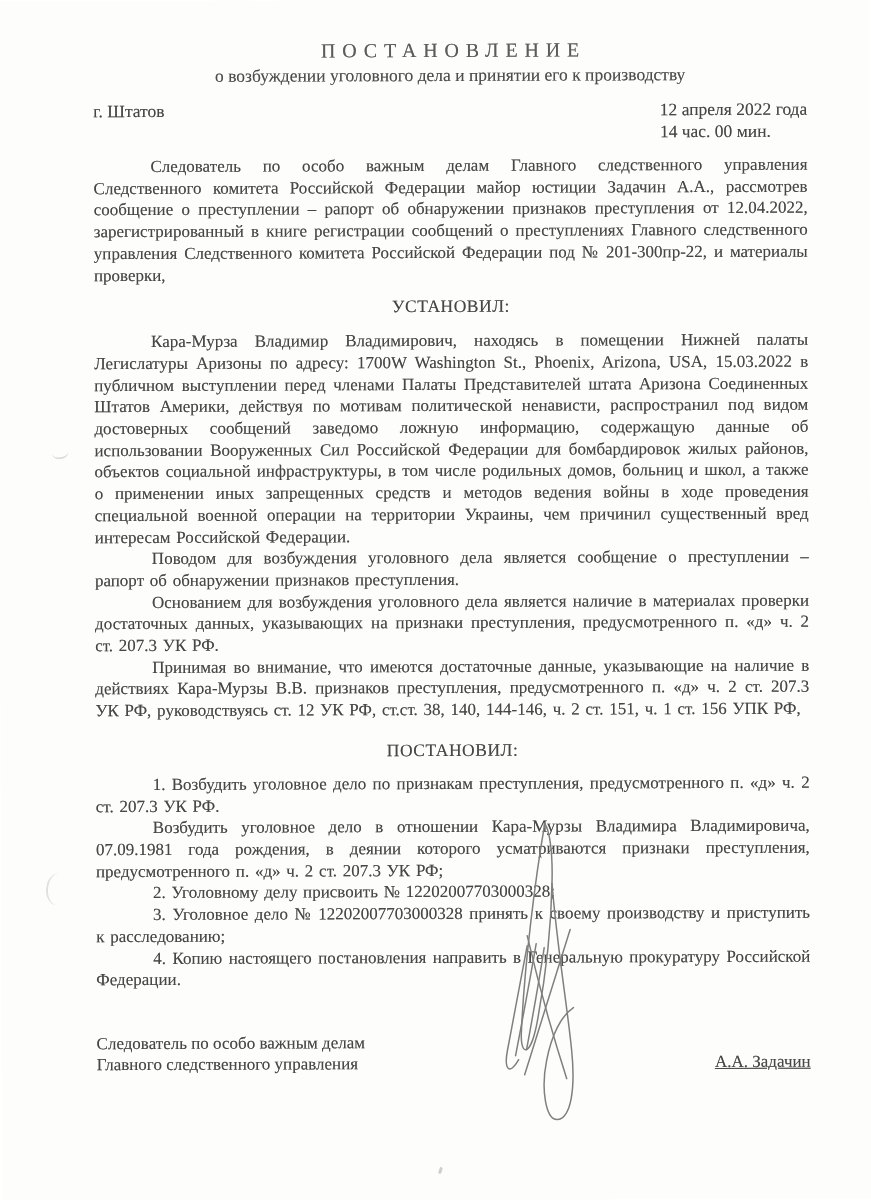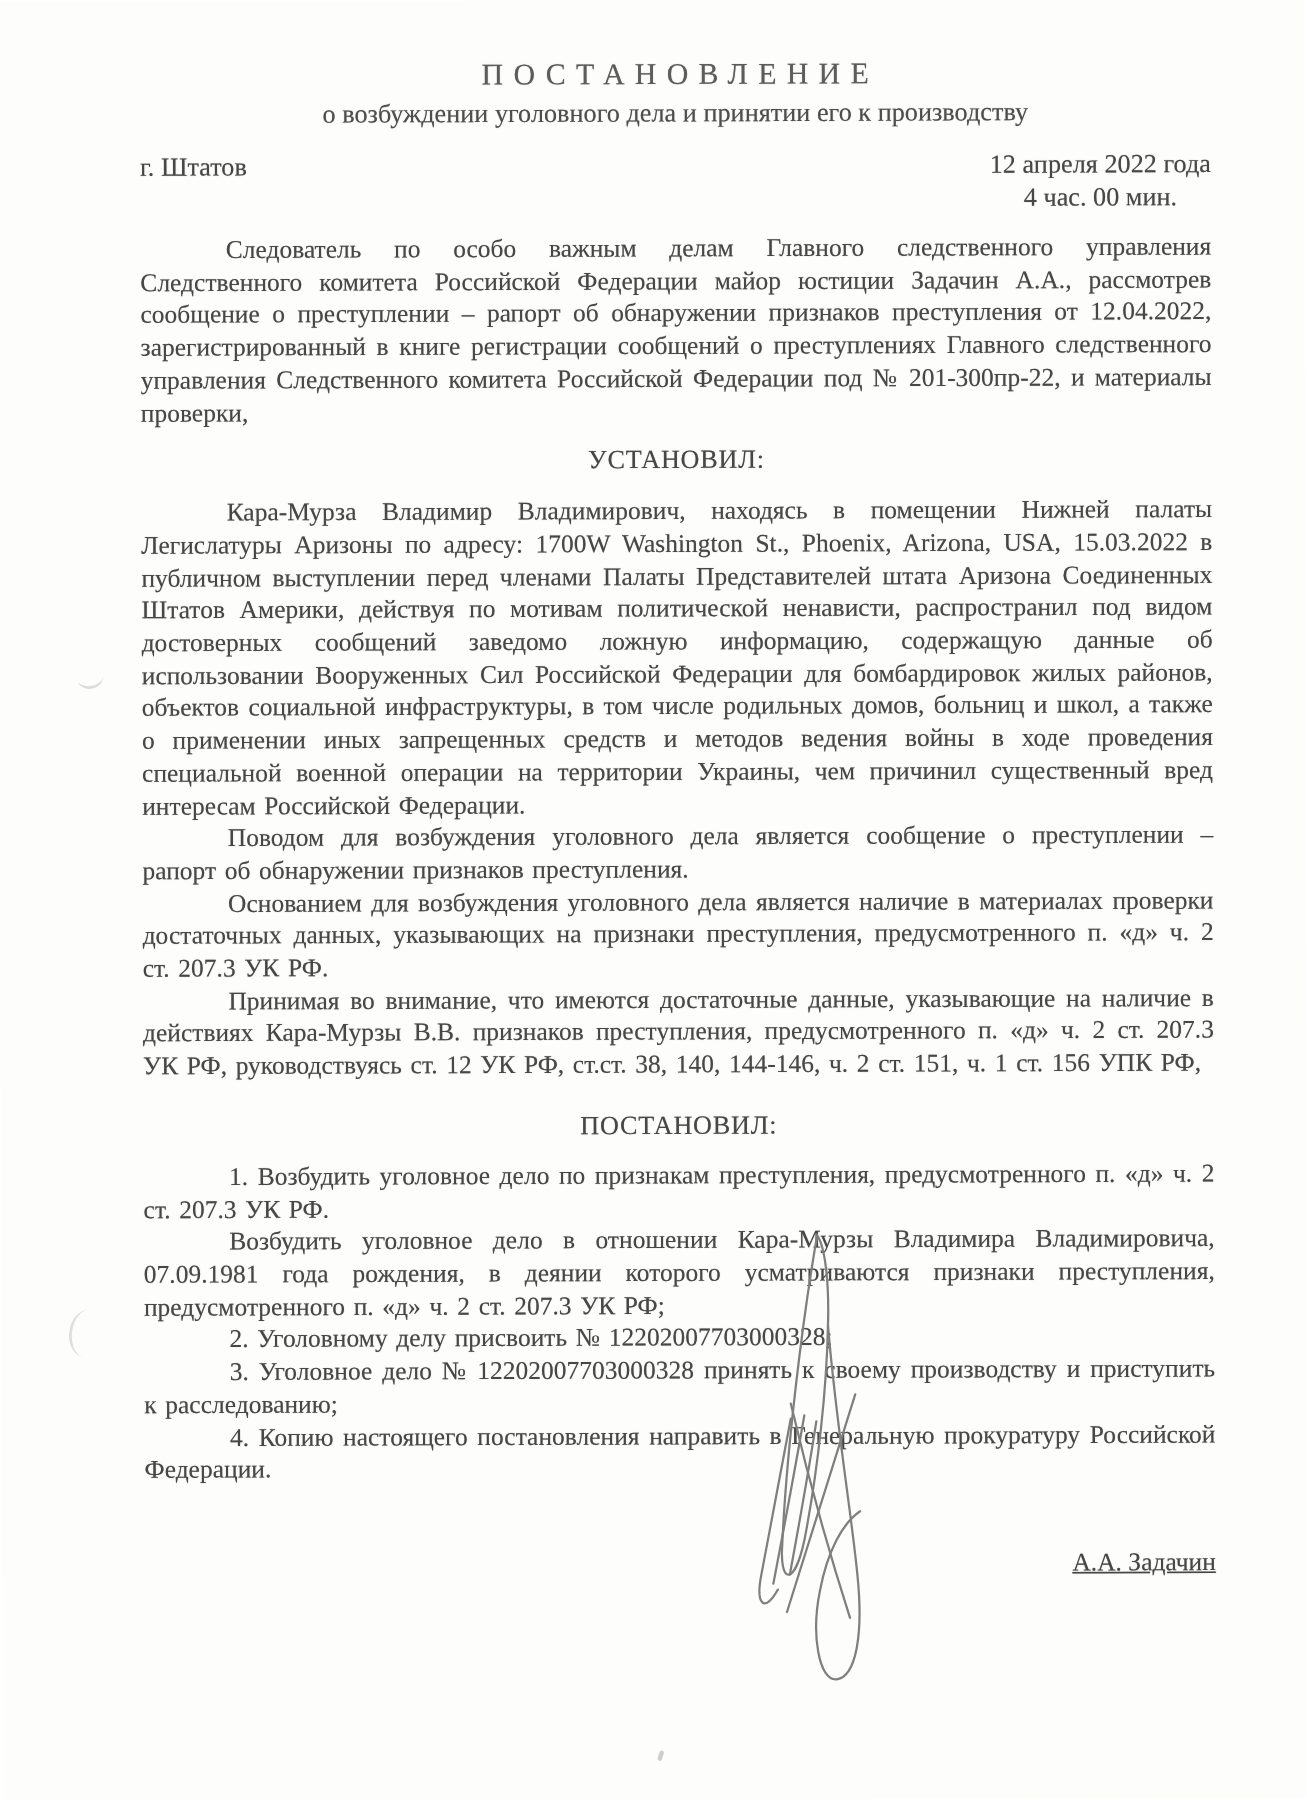--- a/index.html
+++ b/index.html
@@ -34,21 +34,21 @@
     margin-top: 2px;
     color: #4e4e4e;
   }
   .place-date-row {
     display: flex;
     justify-content: space-between;
     margin-top: 13px;
     font-size: 17.5px;
     line-height: 22px;
   }
-  .date-block { text-align: center; }
+  .date-block { text-align: left; }
   .body-text { margin-top: 12px; }
   p.para {
     margin: 0;
     font-size: 17px;
     line-height: 21.7px;
     text-align: justify;
     text-indent: 57px;
     word-spacing: 1.5px;
   }
   .section-heading {
@@ -103,21 +103,21 @@
 <div class="sheet">
   <div class="content">
 
     <div class="doc-title">ПОСТАНОВЛЕНИЕ</div>
     <div class="doc-subtitle">о возбуждении уголовного дела и принятии его к производству</div>
 
     <div class="place-date-row">
       <div>г. Штатов</div>
       <div class="date-block">
         <div>12 апреля 2022 года</div>
-        <div>4 час. 00 мин.</div>
+        <div>14 час. 00 мин.</div>
       </div>
     </div>
 
     <div class="body-text">
       <p class="para">Следователь по особо важным делам Главного следственного управления Следственного комитета Российской Федерации майор юстиции Задачин А.А., рассмотрев сообщение о преступлении – рапорт об обнаружении признаков преступления от 12.04.2022, зарегистрированный в книге регистрации сообщений о преступлениях Главного следственного управления Следственного комитета Российской Федерации под № 201-300пр-22, и материалы проверки,</p>
 
       <div class="section-heading">УСТАНОВИЛ:</div>
 
       <p class="para">Кара-Мурза Владимир Владимирович, находясь в помещении Нижней палаты Легислатуры Аризоны по адресу: 1700W Washington St., Phoenix, Arizona, USA, 15.03.2022 в публичном выступлении перед членами Палаты Представителей штата Аризона Соединенных Штатов Америки, действуя по мотивам политической ненависти, распространил под видом достоверных сообщений заведомо ложную информацию, содержащую данные об использовании Вооруженных Сил Российской Федерации для бомбардировок жилых районов, объектов социальной инфраструктуры, в том числе родильных домов, больниц и школ, а также о применении иных запрещенных средств и методов ведения войны в ходе проведения специальной военной операции на территории Украины, чем причинил существенный вред интересам Российской Федерации.</p>
       <p class="para">Поводом для возбуждения уголовного дела является сообщение о преступлении – рапорт об обнаружении признаков преступления.</p>
@@ -128,20 +128,22 @@
 
       <p class="para">1. Возбудить уголовное дело по признакам преступления, предусмотренного п. «д» ч. 2 ст. 207.3 УК РФ.</p>
       <p class="para">Возбудить уголовное дело в отношении Кара-Мурзы Владимира Владимировича, 07.09.1981 года рождения, в деянии которого усматриваются признаки преступления, предусмотренного п. «д» ч. 2 ст. 207.3 УК РФ;</p>
       <p class="para">2. Уголовному делу присвоить № 12202007703000328;</p>
       <p class="para">3. Уголовное дело № 12202007703000328 принять к своему производству и приступить к расследованию;</p>
       <p class="para">4. Копию настоящего постановления направить в Генеральную прокуратуру Российской Федерации.</p>
     </div>
 
     <div class="signoff">
       <div>
+        <div>Следователь по особо важным делам</div>
+        <div>Главного следственного управления</div>
       </div>
       <div class="name">А.А. Задачин</div>
     </div>
   </div>
 
   <svg class="signature-svg" viewBox="0 0 122 312" aria-hidden="true">
     <path d="M 52 6 C 42 62, 31 150, 28 212 C 26 238, 36 241, 43 208 C 52 162, 58 108, 59 66 C 60 36, 57 13, 52 6 Z"></path>
     <path d="M 59 66 C 64 130, 74 190, 78 232 C 82 272, 77 300, 64 302 C 52 303, 47 272, 53 243 C 58 217, 68 198, 80 190"></path>
     <path d="M 34 128 C 28 160, 20 200, 14 232 C 10 252, 16 258, 25 242"></path>
     <path d="M 43 126 C 37 160, 29 202, 22 238"></path>

